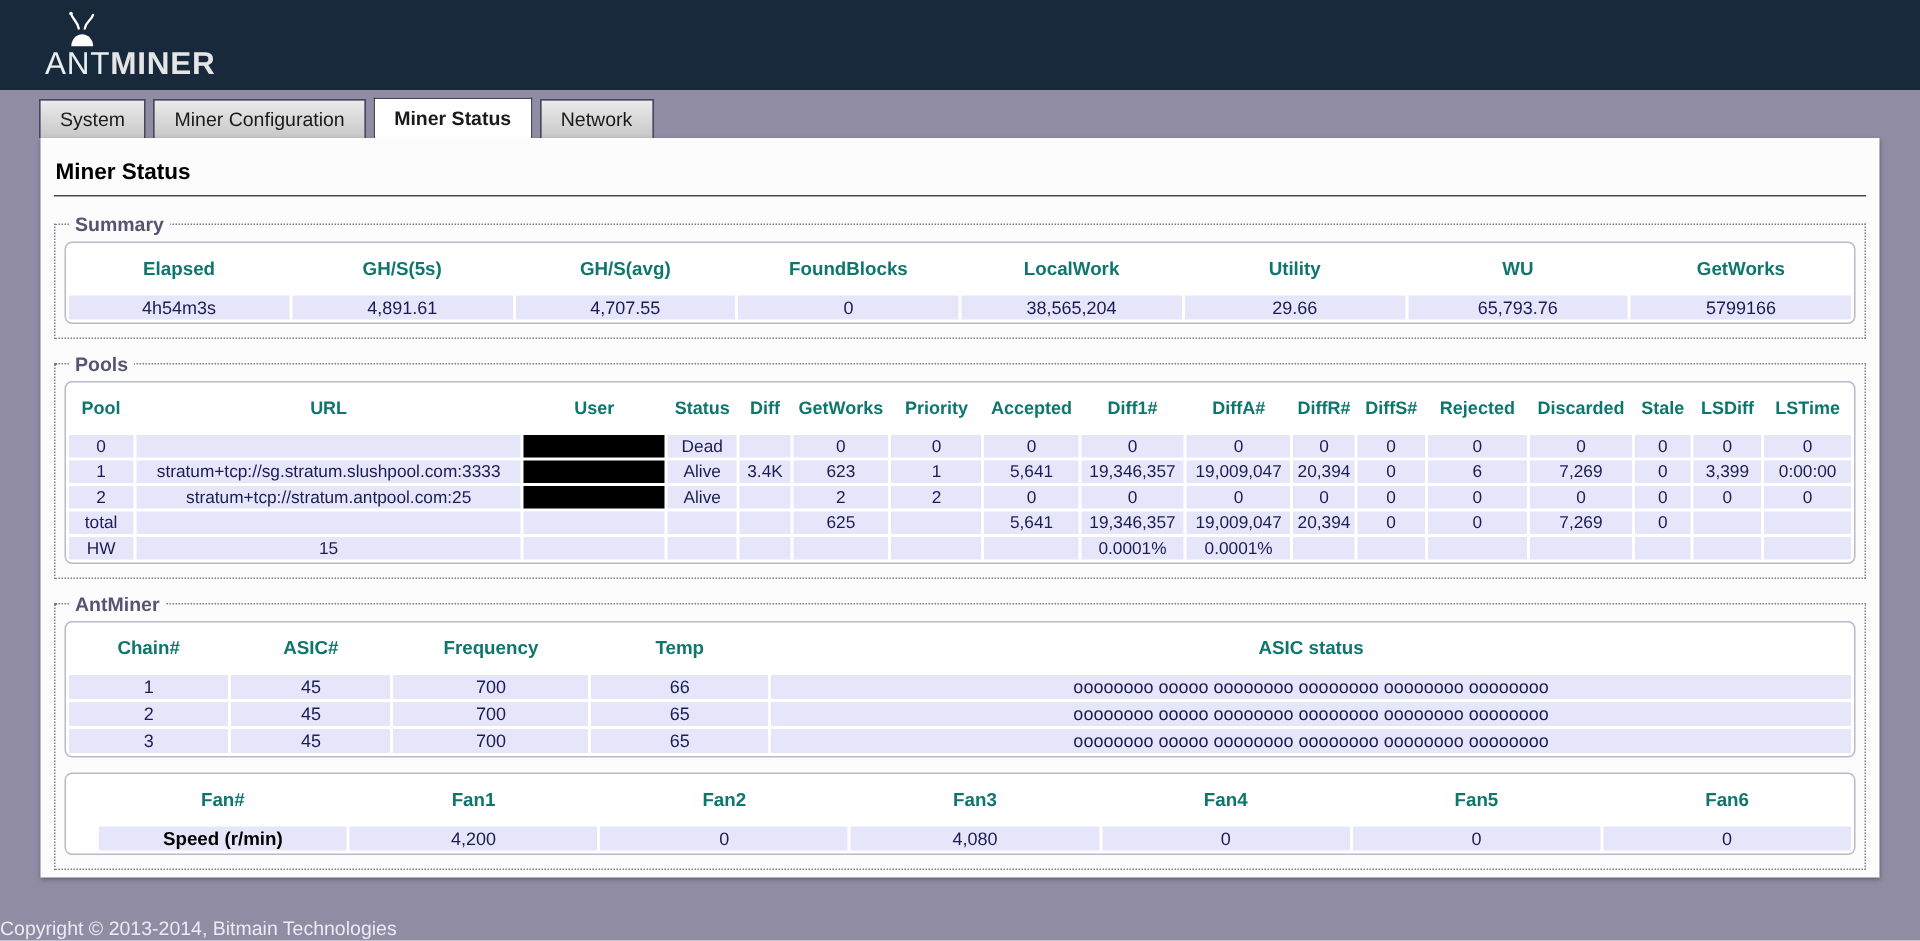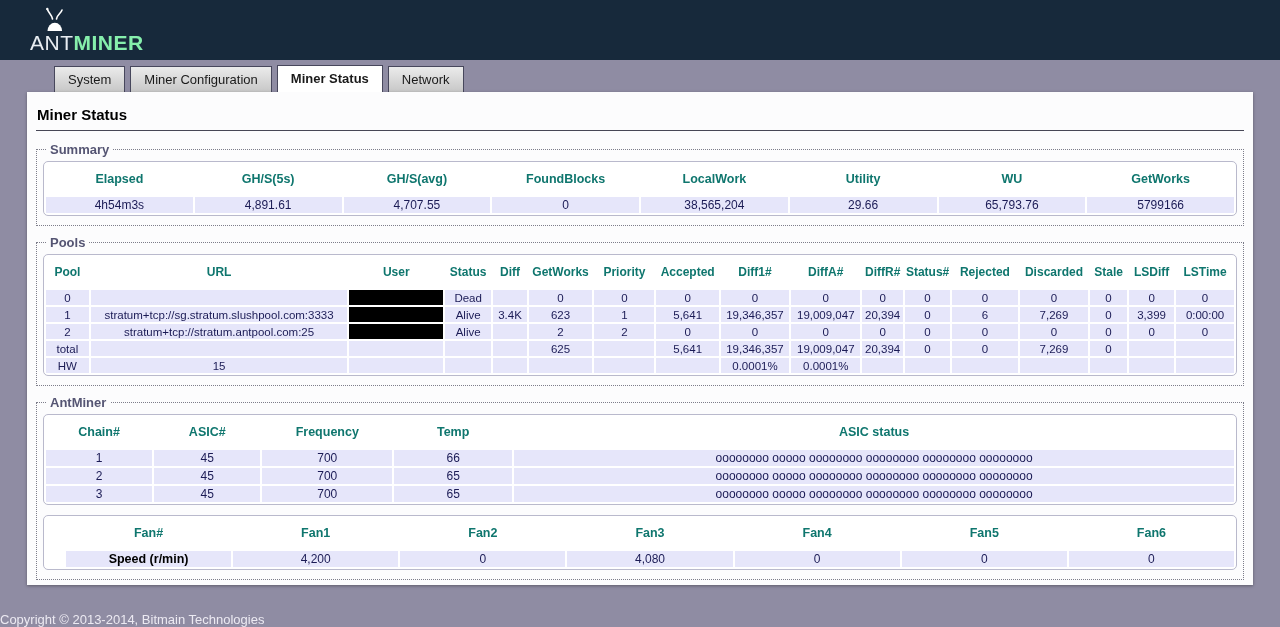--- a/index.html
+++ b/index.html
@@ -12,23 +12,23 @@
   body{
     width:1280px;height:627px;overflow:hidden;
     background:var(--page-bg);
     font-family:"Liberation Sans",sans-serif;
   }
   
   .header-bar{height:60px;background:var(--header-bg);display:flex;align-items:flex-end;padding:0 0 7px 30px;}
   .logo{color:#fff;line-height:1;}
   .logo .ant-icon{display:block;margin:0 0 1px 13px;}
   .logo-text{font-size:21px;letter-spacing:.5px;color:#e8edf2;}
-  .logo-text b{color:#86efac;}
-  
-  .tab-bar{height:32px;display:flex;align-items:flex-end;padding-left:54px;gap:5px;}
+  .logo-text b{color:#e5e5e5;}
+  
+  .tab-bar{height:32px;display:flex;align-items:flex-end;padding-left:26px;gap:5px;}
   .tab{
     display:inline-block;padding:5px 13px 5px;font-size:13px;color:#1a1a1a;
     background:linear-gradient(#ebebeb,#c7c7c7);
     border:1px solid #47475c;border-bottom:none;cursor:pointer;white-space:nowrap;
   }
   .tab.active{background:#fff;font-weight:bold;padding-bottom:6px;position:relative;z-index:2;}
   
   .panel{
     margin:0 27px;background:var(--panel-bg);height:493px;
     padding:4px 8px 10px;box-shadow:0 1px 3px rgba(0,0,0,.35);
@@ -140,21 +140,21 @@
             <th>URL</th>
             <th>User</th>
             <th>Status</th>
             <th>Diff</th>
             <th>GetWorks</th>
             <th>Priority</th>
             <th>Accepted</th>
             <th>Diff1#</th>
             <th>DiffA#</th>
             <th>DiffR#</th>
-            <th>Status#</th>
+            <th>DiffS#</th>
             <th>Rejected</th>
             <th>Discarded</th>
             <th>Stale</th>
             <th>LSDiff</th>
             <th>LSTime</th>
           </tr>
         </thead>
       <tbody>
           <tr>
             <td>0</td>

